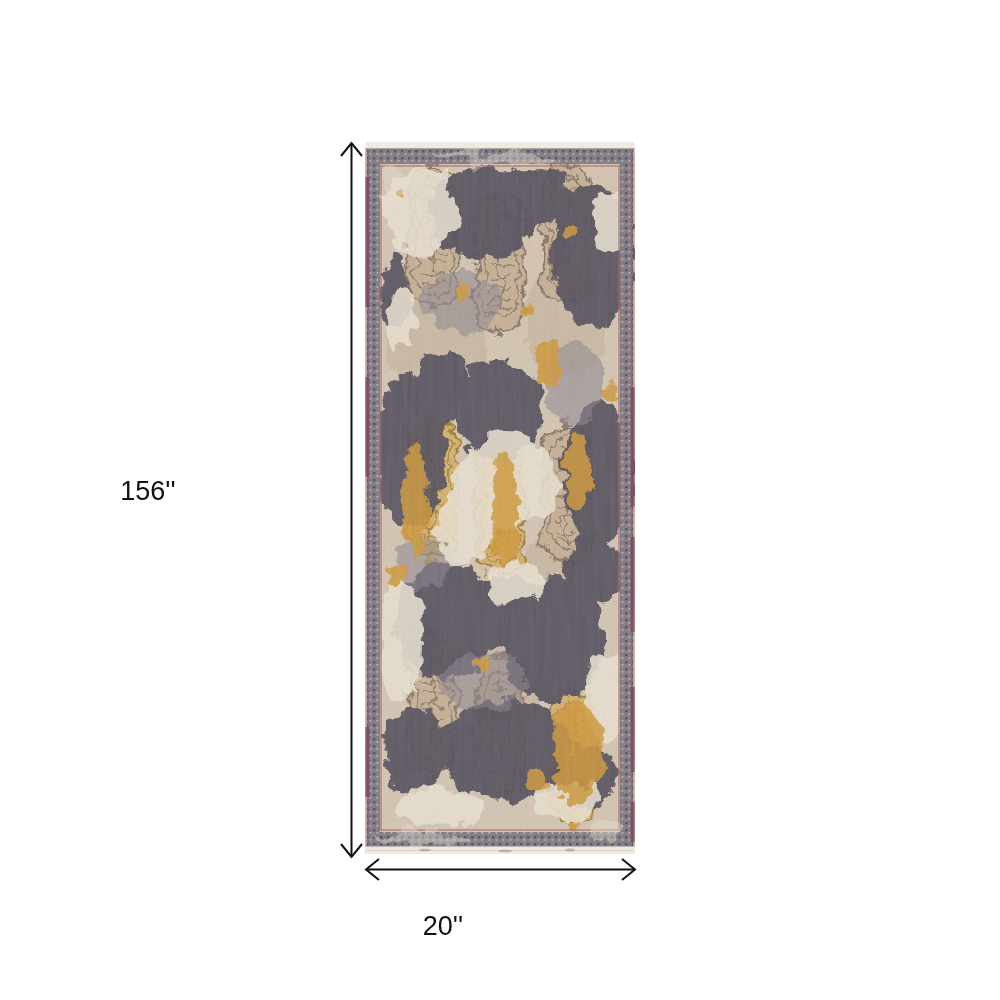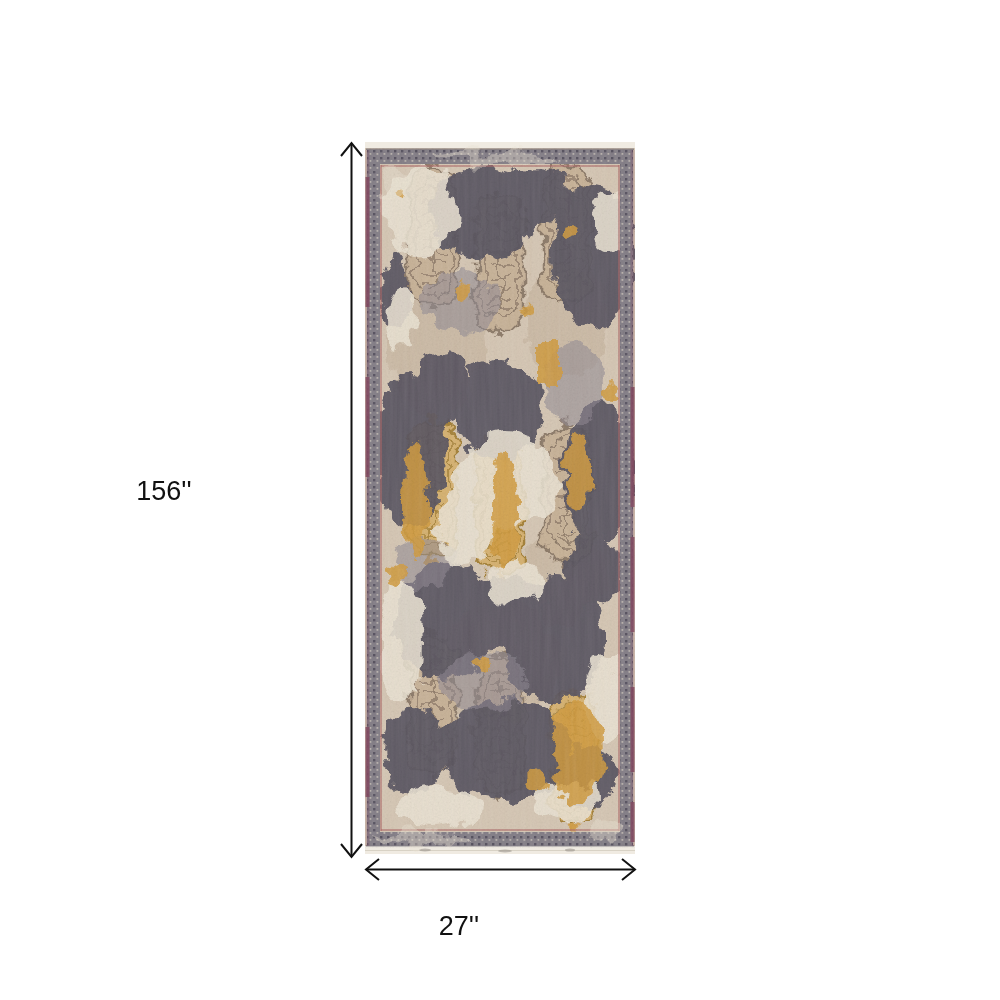--- a/index.html
+++ b/index.html
@@ -2,21 +2,21 @@
 <html style="--fringe: #f0ebe1; --base: #d6c6b1; --base-shade: #c3af97; --border-gray: #837d87; --border-dot: #565160; --field-dark: #585360; --mid-gray: #8e8793; --tan-fill: #c9b294; --tan-line: #8a7662; --gold: #d49a36; --gold-fill: #dab066; --gold-line: #a57d2a; --maroon: #82445e; --accent-red: #b06565; --cream: #ebe2d1; --arrow: #111111;"><head>
 <meta charset="utf-8">
 <style>
   html,body{margin:0;padding:0;background:#ffffff;}
   body{width:1000px;height:1000px;overflow:hidden;font-family:"Liberation Sans",sans-serif;}
   .stage{position:relative;width:1000px;height:1000px;background:#ffffff;}
   .rug-wrap{position:absolute;left:365px;top:142px;width:270px;height:712px;filter:saturate(.92);}
   .rug-wrap svg{display:block;width:270px;height:712px;}
   .overlay{position:absolute;left:0;top:0;width:1000px;height:1000px;pointer-events:none;}
   .arrow-line{stroke:var(--arrow,#111);stroke-width:2;fill:none;stroke-linejoin:miter;}
-  .dim-label{position:absolute;font-size:27px;line-height:1;color:#111;transform:translateX(-50%);white-space:nowrap;margin-left:16px;}
+  .dim-label{position:absolute;font-size:27px;line-height:1;color:#111;transform:translateX(-50%);white-space:nowrap;}
   .label-height{left:148px;top:478px;}
   .label-width{left:443px;top:913px;}
 
   
   .dk{fill:var(--field-dark,#585360);}
   .mg{fill:var(--mid-gray,#8e8793);}
   .gd{fill:var(--gold,#d49a36);}
   .cr{fill:var(--cream,#ebe2d1);}
   .sh{fill:var(--base-shade,#c3af97);}
   .med .mo{stroke-width:2.5px;}
@@ -234,14 +234,14 @@
       <path class="arrow-line" d="M341,844 L351.5,857 L362,844"></path>
     </g>
     <g>
       <line class="arrow-line" x1="366" y1="869.5" x2="635" y2="869.5"></line>
       <path class="arrow-line" d="M379,859 L366,869.5 L379,880"></path>
       <path class="arrow-line" d="M622,859 L635,869.5 L622,880"></path>
     </g>
   </svg>
 
   <div class="dim-label label-height">156''</div>
-  <div class="dim-label label-width">27''</div>
+  <div class="dim-label label-width">20''</div>
 </div>
 
 </body></html>

